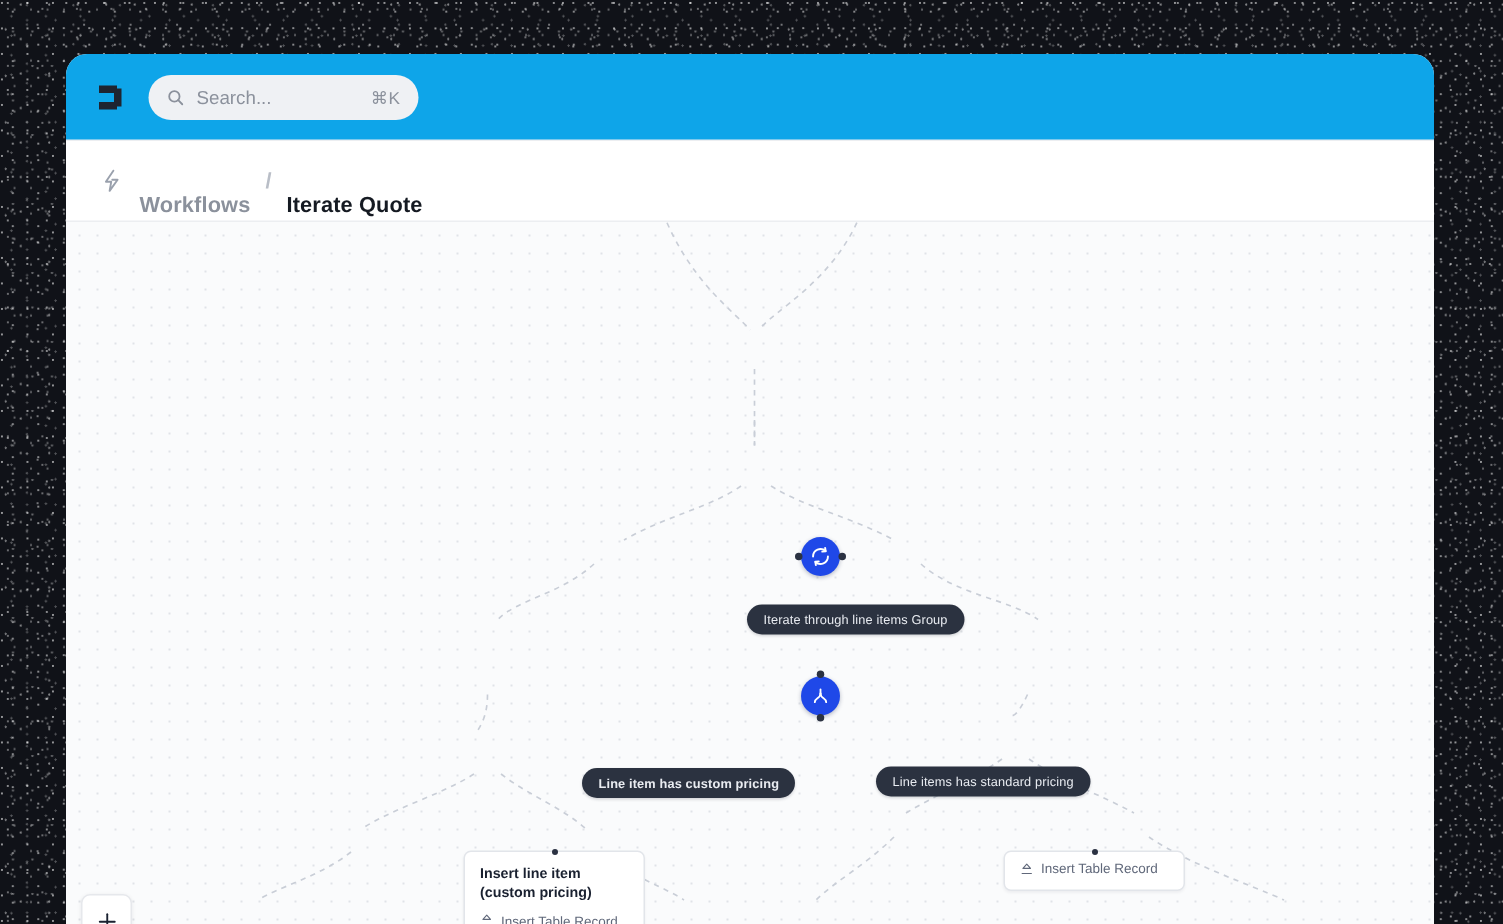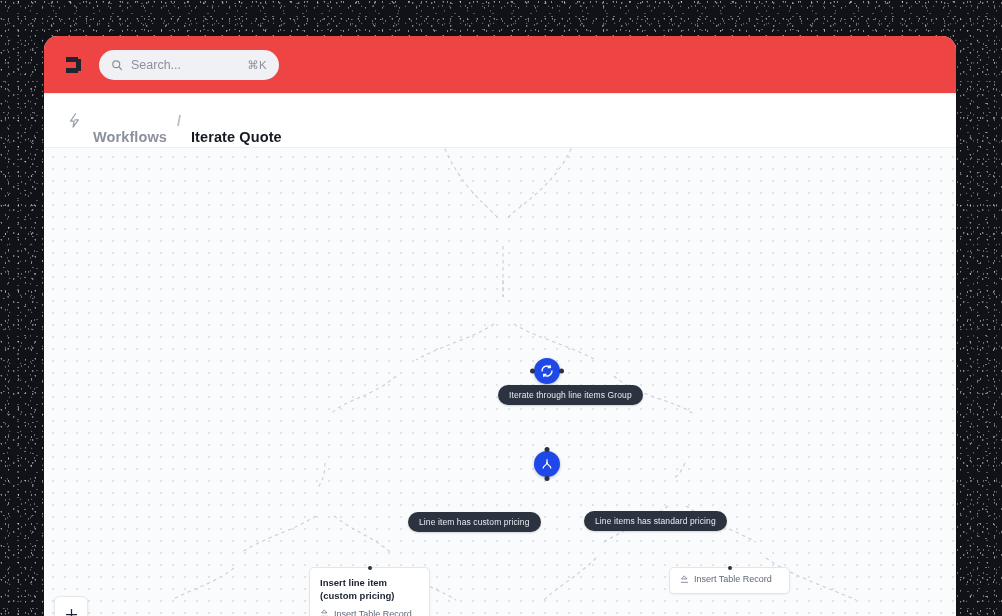--- a/index.html
+++ b/index.html
@@ -40,21 +40,21 @@
     background: #ffffff;
     border-top-left-radius: 14px;
     border-top-right-radius: 14px;
     overflow: hidden;
   }
 
   
   #topbar {
     position: relative;
     height: 58px;
-    background: #ef4444;
+    background: #0ea5e9;
     border-bottom: 1px solid #eceef1;
     display: flex; align-items: center;
     padding: 0 20px;
   }
   #logo {
     width: 22px; height: 22px;
     position: relative;
     margin-right: 13px;
     flex: none;
   }
@@ -278,22 +278,22 @@
     <div class="round-node" style="left:490px; top:303px;">
       <span class="port t"></span>
       <span class="port b"></span>
       <svg viewBox="0 0 24 24" fill="none" stroke="currentColor" stroke-width="2.1" stroke-linecap="round" stroke-linejoin="round">
         <path d="M12 4.5 L12 9"></path>
         <path d="M12 9 C 12 15, 5.5 14, 5.5 19"></path>
         <path d="M12 9 C 12 15, 18.5 14, 18.5 19"></path>
       </svg>
     </div>
 
-    <div class="pill" style="left:454px; top:237px;">Iterate through line items Group</div>
-    <div class="pill" style="left:364px; top:364px;">Line item has custom pricing</div>
+    <div class="pill" style="left:454px; top:255px;">Iterate through line items Group</div>
+    <div class="pill" style="left:344px; top:364px;font-weight:bold;">Line item has custom pricing</div>
     <div class="pill" style="left:540px; top:363px;">Line items has standard pricing</div>
 
     <div class="card" style="left:265px; top:419px; width:121px;">
       <span class="dot-t"></span>
       <div class="card-title">Insert line item (custom pricing)</div>
       <div class="card-sub">
         <svg viewBox="0 0 16 16" fill="none" stroke="currentColor" stroke-width="1.3" stroke-linecap="round" stroke-linejoin="round">
           <path d="M8 2 L12.5 7 L3.5 7 Z"></path>
             <line x1="2.5" y1="13" x2="13.5" y2="13"></line>
         </svg>

